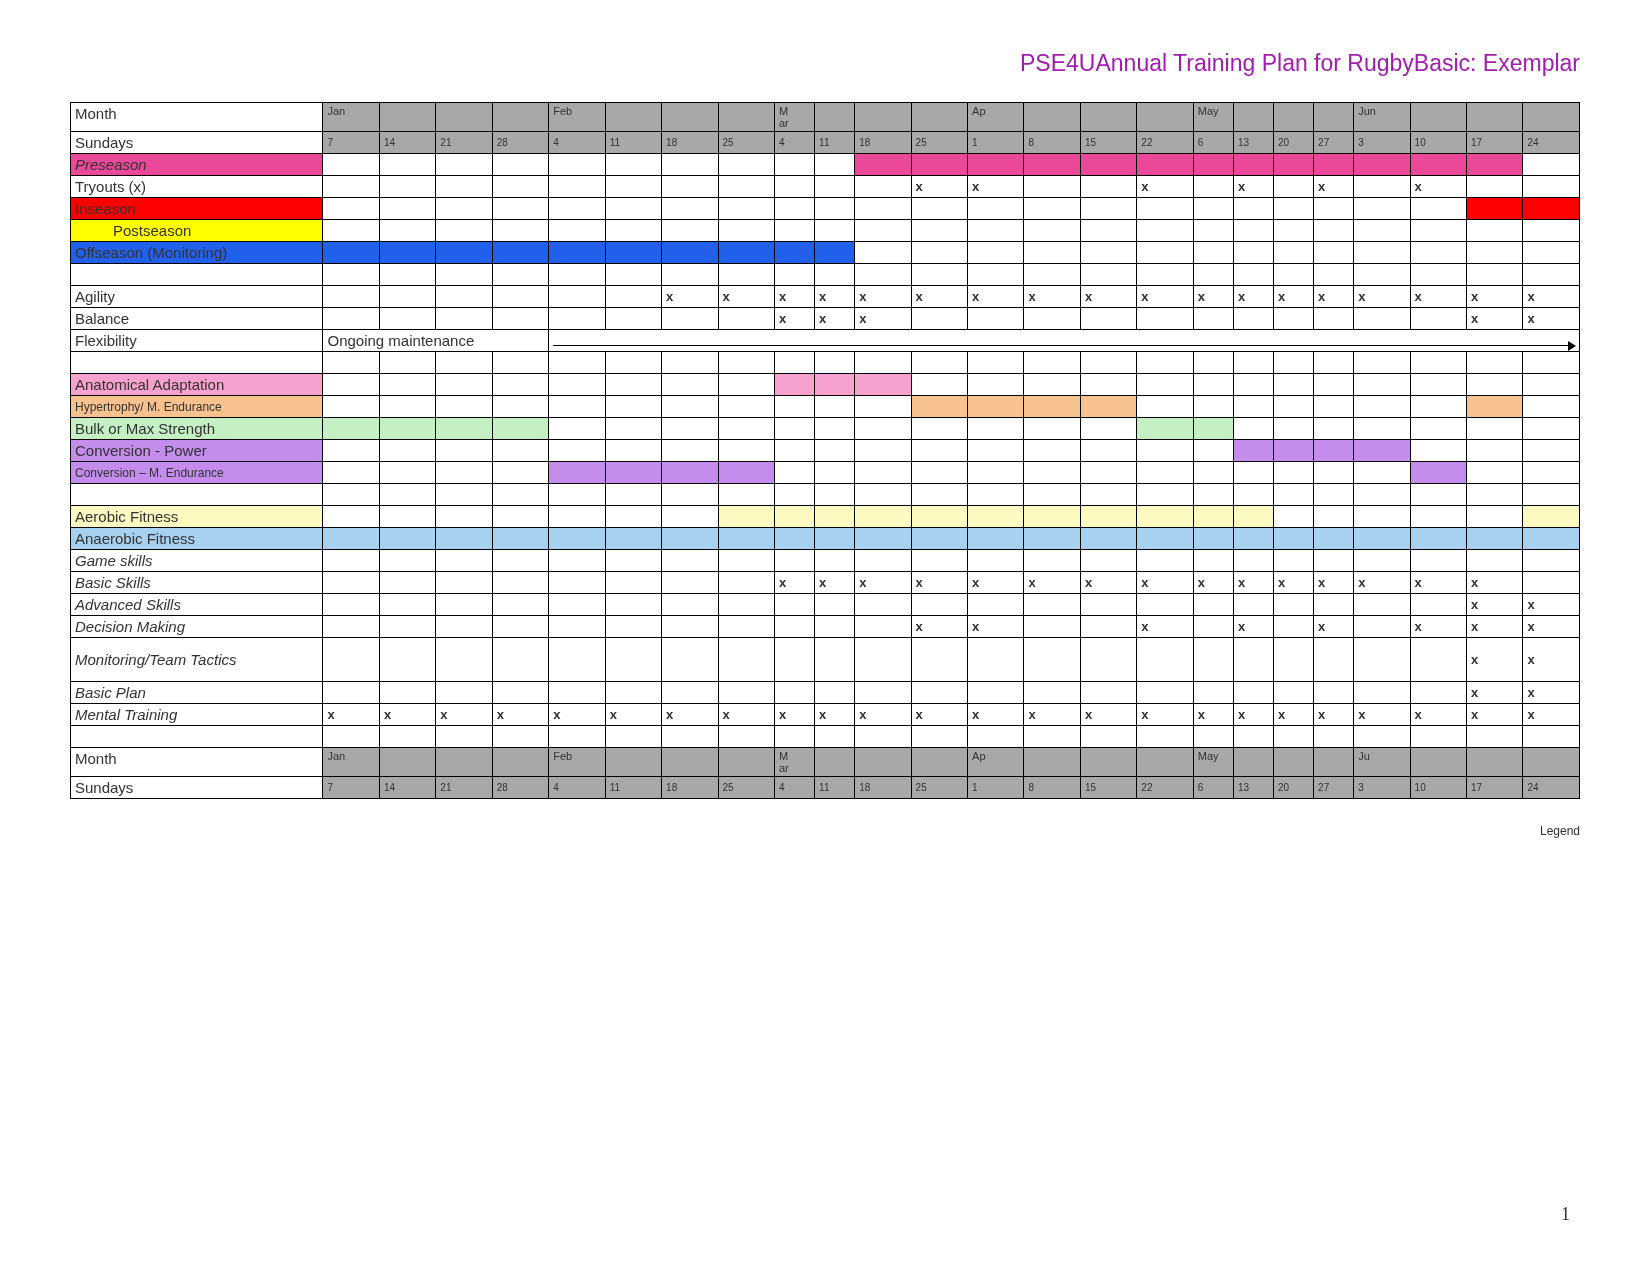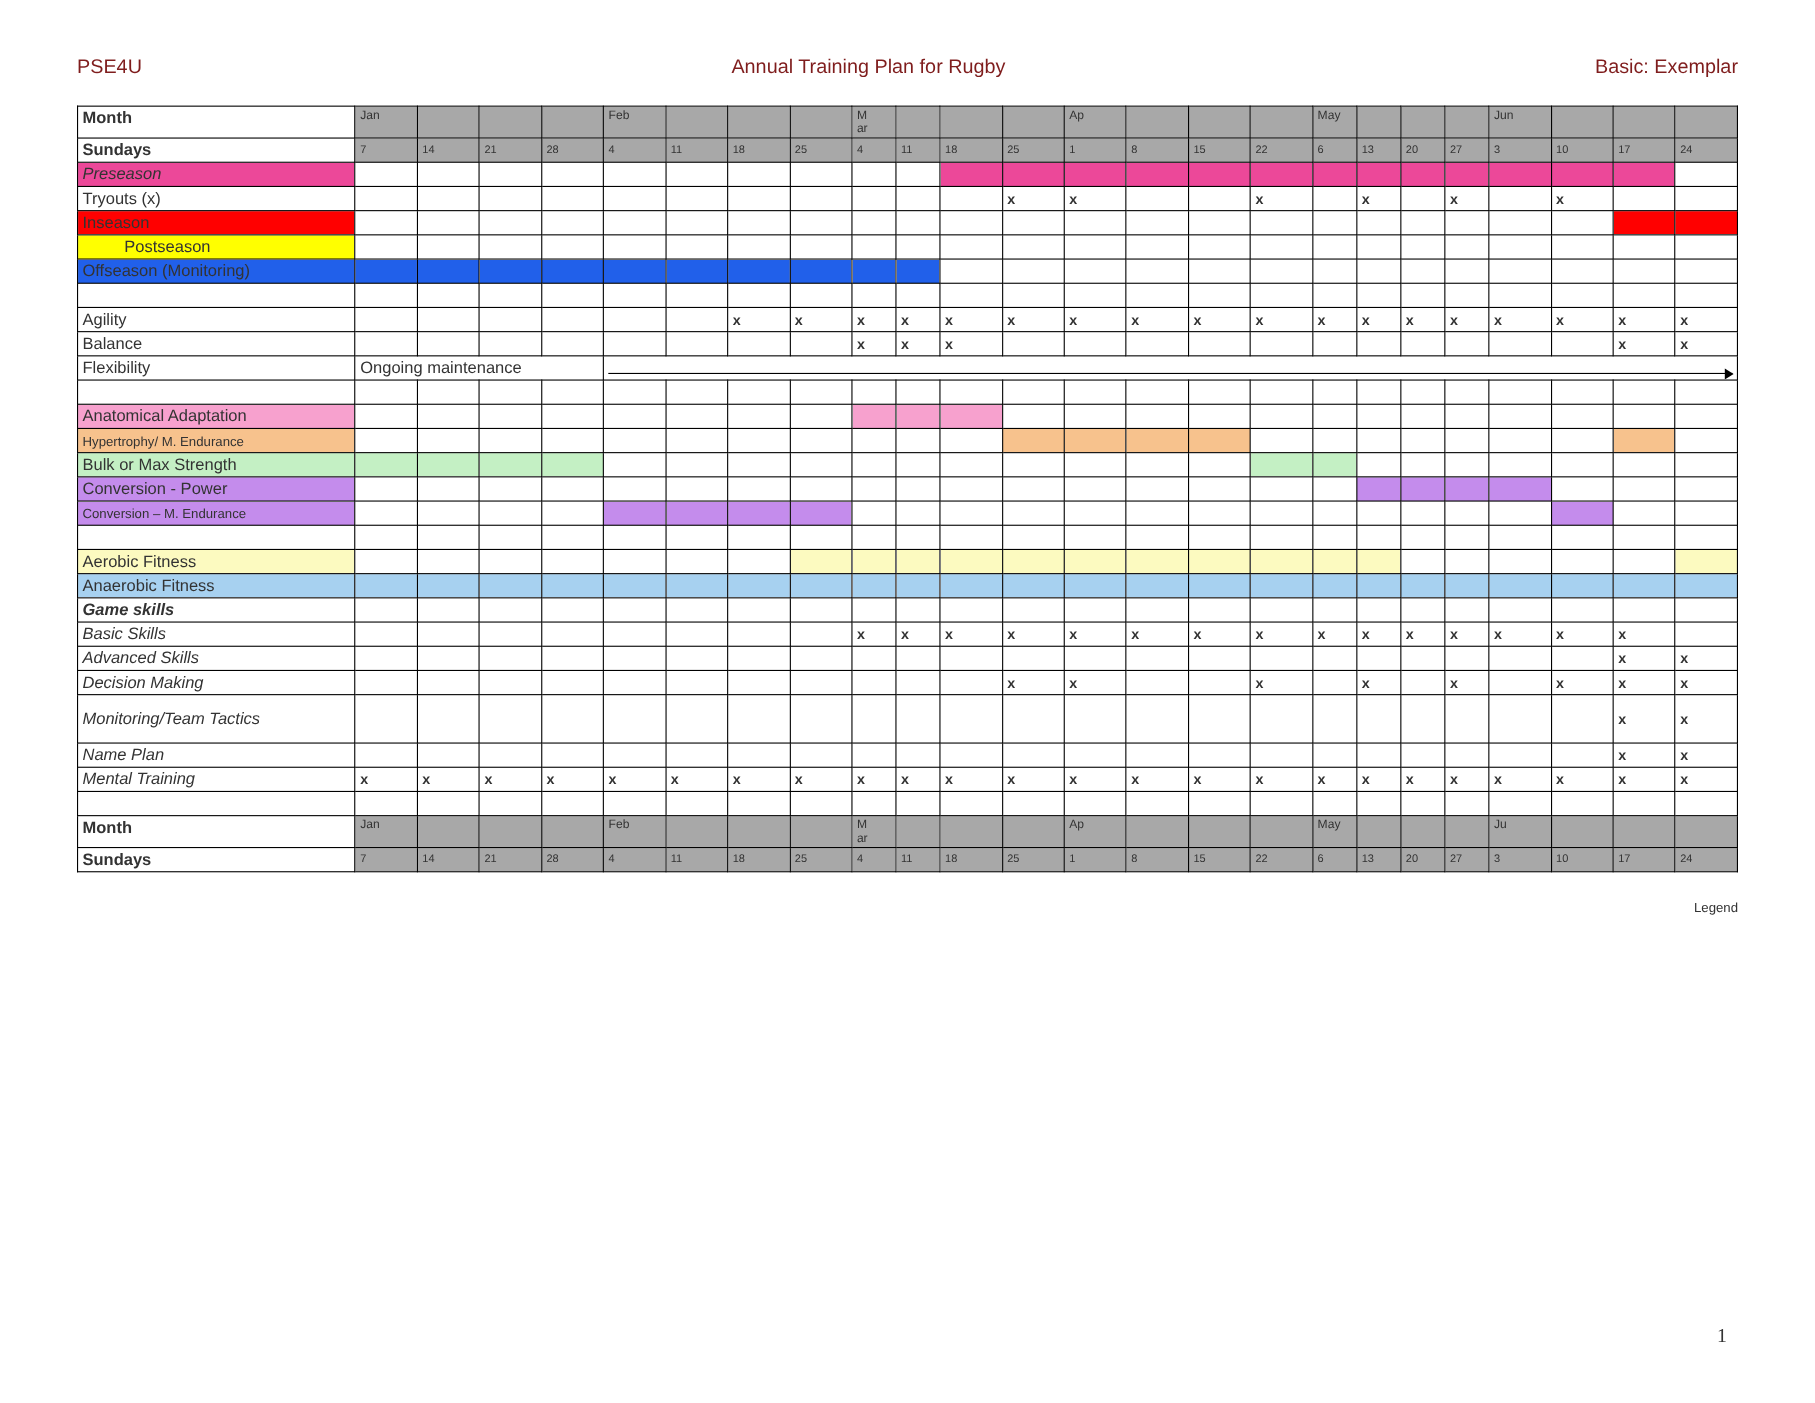--- a/index.html
+++ b/index.html
@@ -7,44 +7,44 @@
     font-family: Arial, sans-serif;
     background: #fff;
     margin: 0;
     padding: 50px 70px;
     font-size: 15px;
     color: #333;
     width: 1650px;
   }
   .header-row {
     display: flex;
-    justify-content: space-between;
-    color: #7f1d1d;
-    font-size: 18px;
+    justify-content: flex-end;
+    color: #a21caf;
+    font-size: 23px;
     margin-bottom: 25px;
   }
   table {
     border-collapse: collapse;
     width: 100%;
     table-layout: fixed;
   }
   td, th {
     border: 1px solid #000;
     padding: 2px 4px;
     height: 22px;
     overflow: hidden;
     font-size: 13px;
   }
   .label-col { width: 170px; }
   .w-col { width: 38px; }
   .n-col { width: 27px; }
   .month-header td { background: #a8a8a8; font-size: 11px; vertical-align: top; }
   .sunday-row td { background: #a8a8a8; font-size: 10px; }
   .row-label { font-size: 15px; }
-  .bold { font-weight: bold; }
+  .bold { font-weight: normal; }
   .italic { font-style: italic; }
   .green { background: #ec4899; font-style: italic; }
   .red { background: #f00; }
   .yellow { background: #ff0; padding-left: 42px; }
   .blue { background: #2160ea; }
   .pink { background: #f7a1ce; }
   .peach { background: #f7c28d; }
   .mint { background: #c4f0c4; }
   .purple { background: #c48cec; }
   .lpurple { background: #c48cec; }
@@ -764,21 +764,21 @@
         <td></td>
         <td></td>
         <td></td>
         <td></td>
         <td></td>
         <td></td>
         <td><span class="x">x</span></td>
         <td><span class="x">x</span></td>
       </tr>
       <tr>
-        <td class="row-label italic">Name Plan</td>
+        <td class="row-label italic">Basic Plan</td>
         <td></td>
         <td></td>
         <td></td>
         <td></td>
         <td></td>
         <td></td>
         <td></td>
         <td></td>
         <td></td>
         <td></td>

